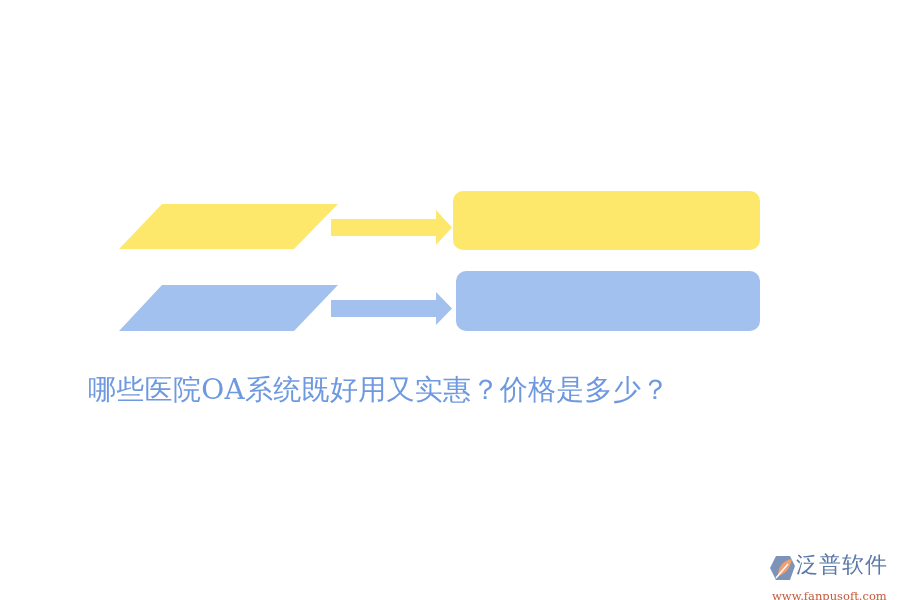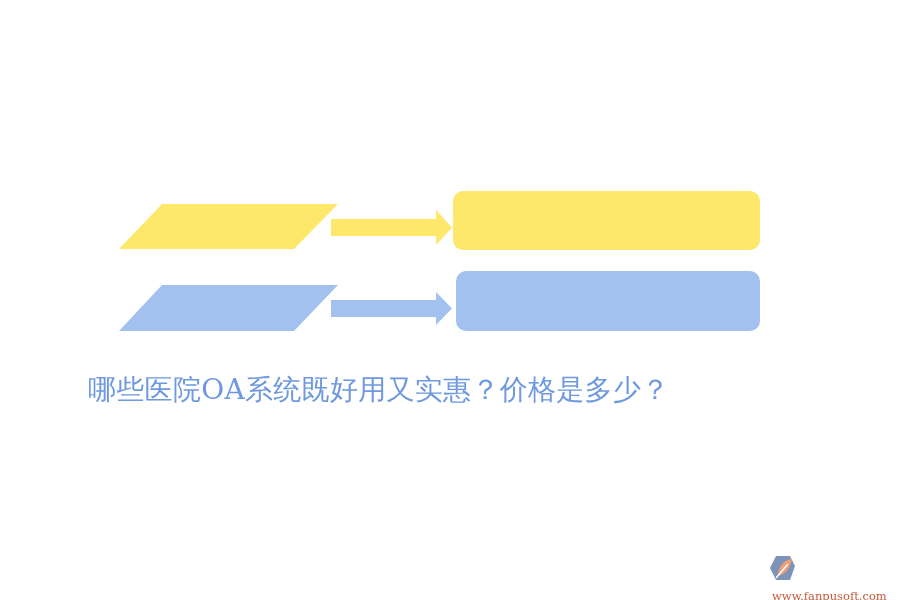--- a/index.html
+++ b/index.html
@@ -44,14 +44,15 @@
 </div>
 
 <div class="title">哪些医院OA系统既好用又实惠？价格是多少？</div>
 
 <div class="logo">
   <svg width="28" height="28" style="position:absolute;left:2px;top:4px">
     <polygon points="8,2 22,2 27,12 22,26 8,26 2,14" fill="#7d93b8"></polygon>
     <path d="M10,22 C10,12 16,6 24,5 C22,14 18,20 10,22 Z" fill="#f0a070"></path>
     <path d="M8,24 L20,10" stroke="#ffffff" stroke-width="1.5"></path>
   </svg>
+  <div class="logo-name">泛普软件</div>
   <div class="logo-url">www.fanpusoft.com</div>
 </div>
 
 </body></html>

